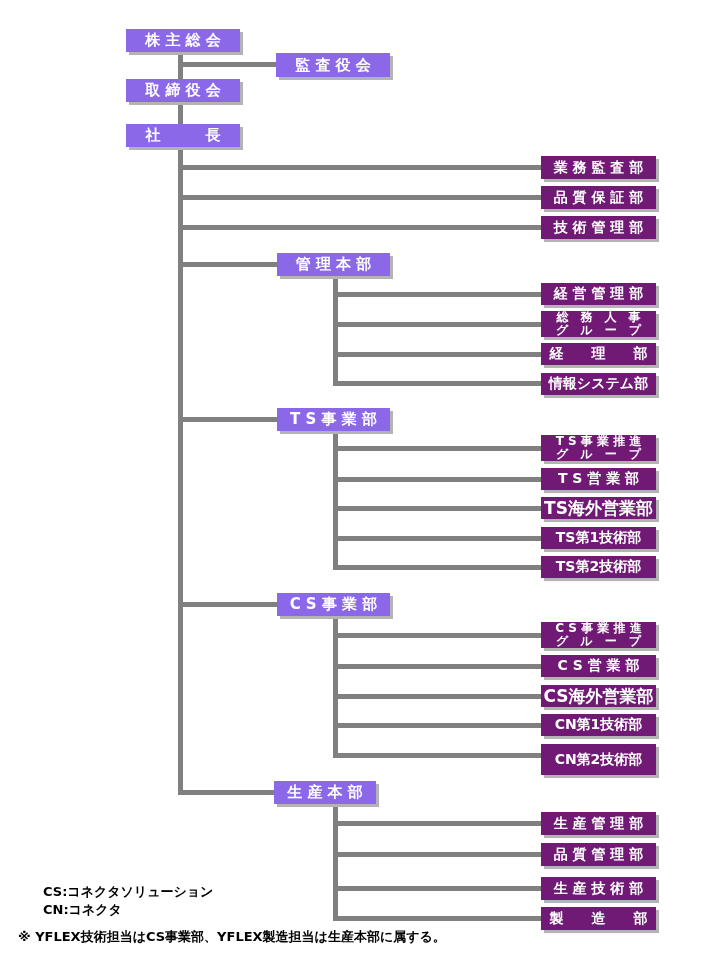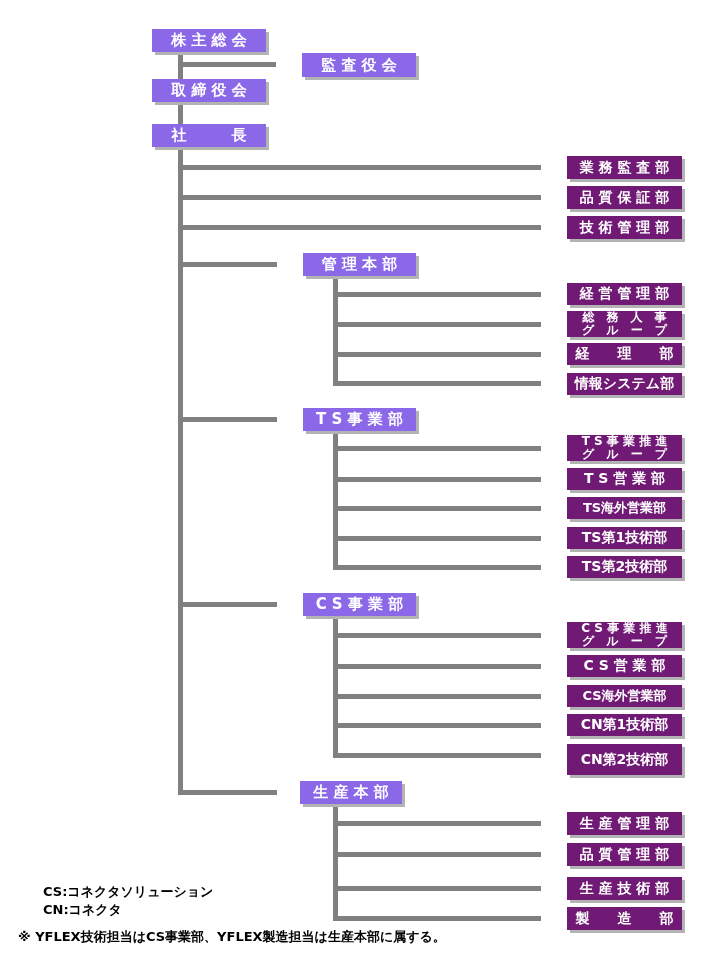--- a/index.html
+++ b/index.html
@@ -3,26 +3,26 @@
 <meta charset="utf-8">
 <style>
   html,body{margin:0;padding:0;background:#ffffff;}
   .canvas{
     position:relative;width:720px;height:960px;background:#ffffff;
     font-family:"DejaVu Sans","Liberation Sans",sans-serif;overflow:hidden;
   }
   .box{
     position:absolute;display:flex;align-items:center;justify-content:center;
     color:#ffffff;font-weight:bold;font-size:15px;white-space:pre;
-    box-shadow:3px 3px 0 #b3b3b3;box-sizing:border-box;text-align:center;margin-left:26px;
+    box-shadow:3px 3px 0 #b3b3b3;box-sizing:border-box;text-align:center;
   }
   .purple{background:#8a68e8;}
   .blue{background:#701a75;}
   .sm{font-size:14px;}
-  .xs{font-size:13px;}
+  .xs{font-size:17px;}
   .grp{flex-direction:column;font-size:12px;line-height:13px;}
   .line{position:absolute;background:#808080;}
   .note{
     position:absolute;color:#000000;font-weight:bold;font-size:13px;
     white-space:pre;line-height:15px;
   }
 </style>
 </head>
 <body>
 

